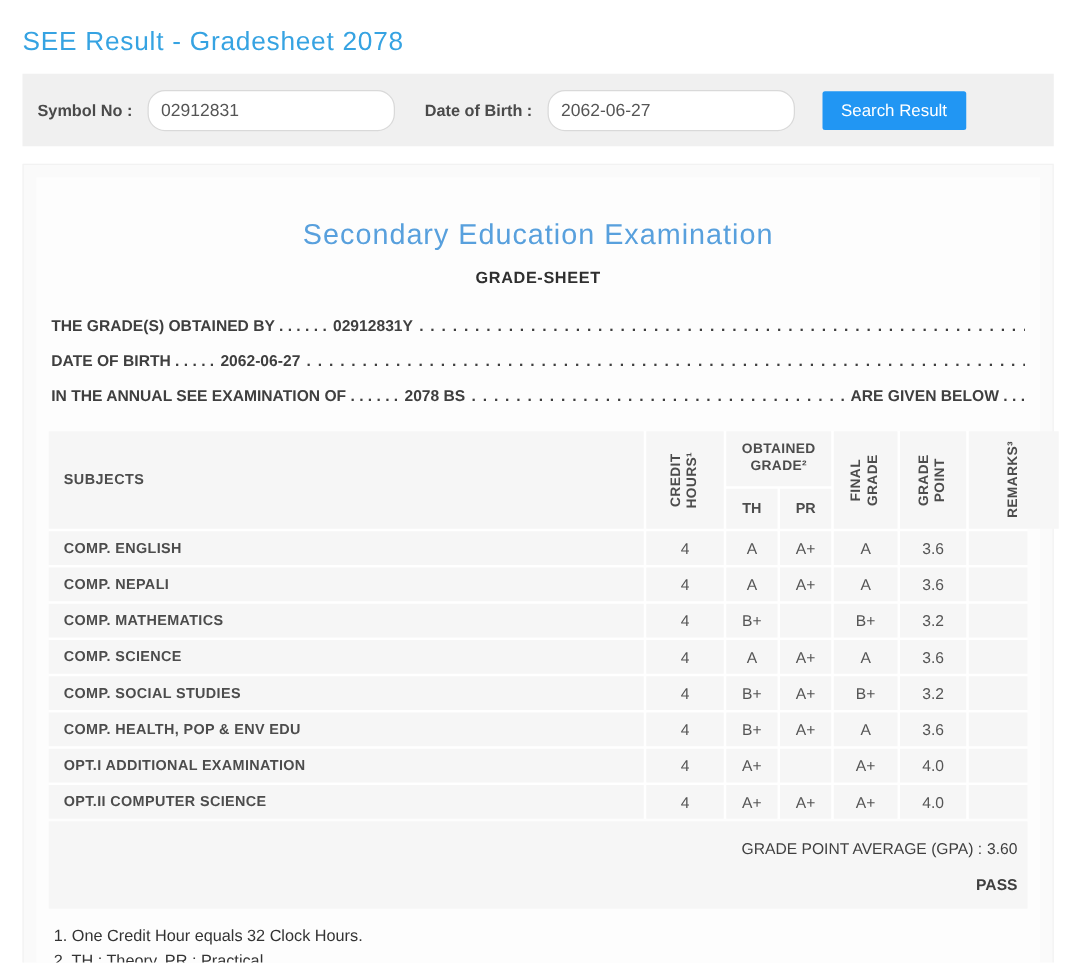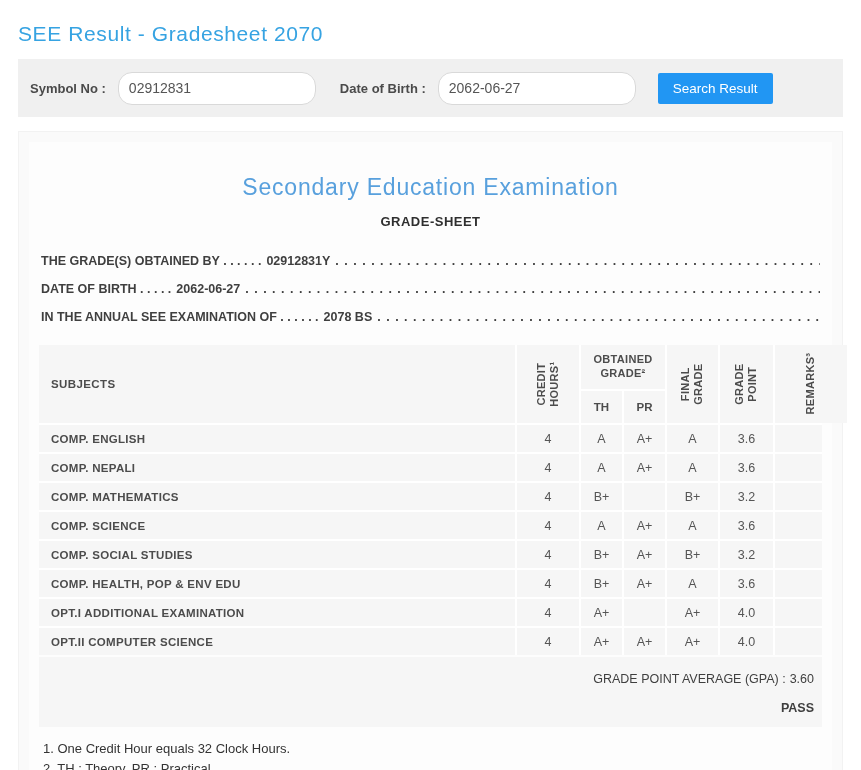--- a/index.html
+++ b/index.html
@@ -121,21 +121,21 @@
   .gpa-line .gpa-value { margin-left: 4px; }
   .pass-line { margin-top: 15px; font-size: 12.5px; font-weight: 700; color: #3f3f3f; }
 
   
   .footnotes { padding: 12px 12px 0 14px; }
   .footnote { font-size: 13px; color: #333; line-height: 19.5px; }
 </style>
 </head>
 <body>
 
-<h1 class="page-title">SEE Result - Gradesheet 2070</h1>
+<h1 class="page-title">SEE Result - Gradesheet 2078</h1>
 
 <div class="search-bar">
   <span class="search-label">Symbol No :</span>
   <input class="search-input" type="text" value="02912831" style="">
   <span class="search-label gap-lg">Date of Birth :</span>
   <input class="search-input" type="text" value="2062-06-27" style="">
   <button class="search-btn">Search Result</button>
 </div>
 
 <div class="panel">
@@ -152,20 +152,21 @@
       </div>
       <div class="dotted-line">
         <span>DATE OF BIRTH . . . . .</span>
         <span class="val">2062-06-27</span>
         <span class="dots-fill"> . . . . . . . . . . . . . . . . . . . . . . . . . . . . . . . . . . . . . . . . . . . . . . . . . . . . . . . . . . . . . . . . . . . . . . . . . . . . . . . . . . . . . . . . . . . . . . . . . . . . . . . . . . . . . . . . . . . . . . . . . . . . . . . . . . . . . . . . . . . . . . . . . . . . . . . . . . . . . . . . </span>
       </div>
       <div class="dotted-line">
         <span>IN THE ANNUAL SEE EXAMINATION OF . . . . . .</span>
         <span class="val">2078 BS</span>
         <span class="dots-fill"> . . . . . . . . . . . . . . . . . . . . . . . . . . . . . . . . . . . . . . . . . . . . . . . . . . . . . . . . . . . . . . . . . . . . . . . . . . . . . . . . . . . . . . . . . . . . . . . . . . . . . . . . . . . . . . . . . . . . . . . . . . . . . . . . . . . . . . . . . . . . . . . . . . . . . . . . . . . . . . . . </span>
+        <span class="suffix">ARE GIVEN BELOW . . .</span>
       </div>
     </div>
 
     <div class="grade-table">
       <div class="grid-cols thead">
         <div class="hcell subjects-hcell">SUBJECTS</div>
         <div class="hcell">
           <div class="rot">
             <span>CREDIT</span>
             <span>HOURS¹</span>

